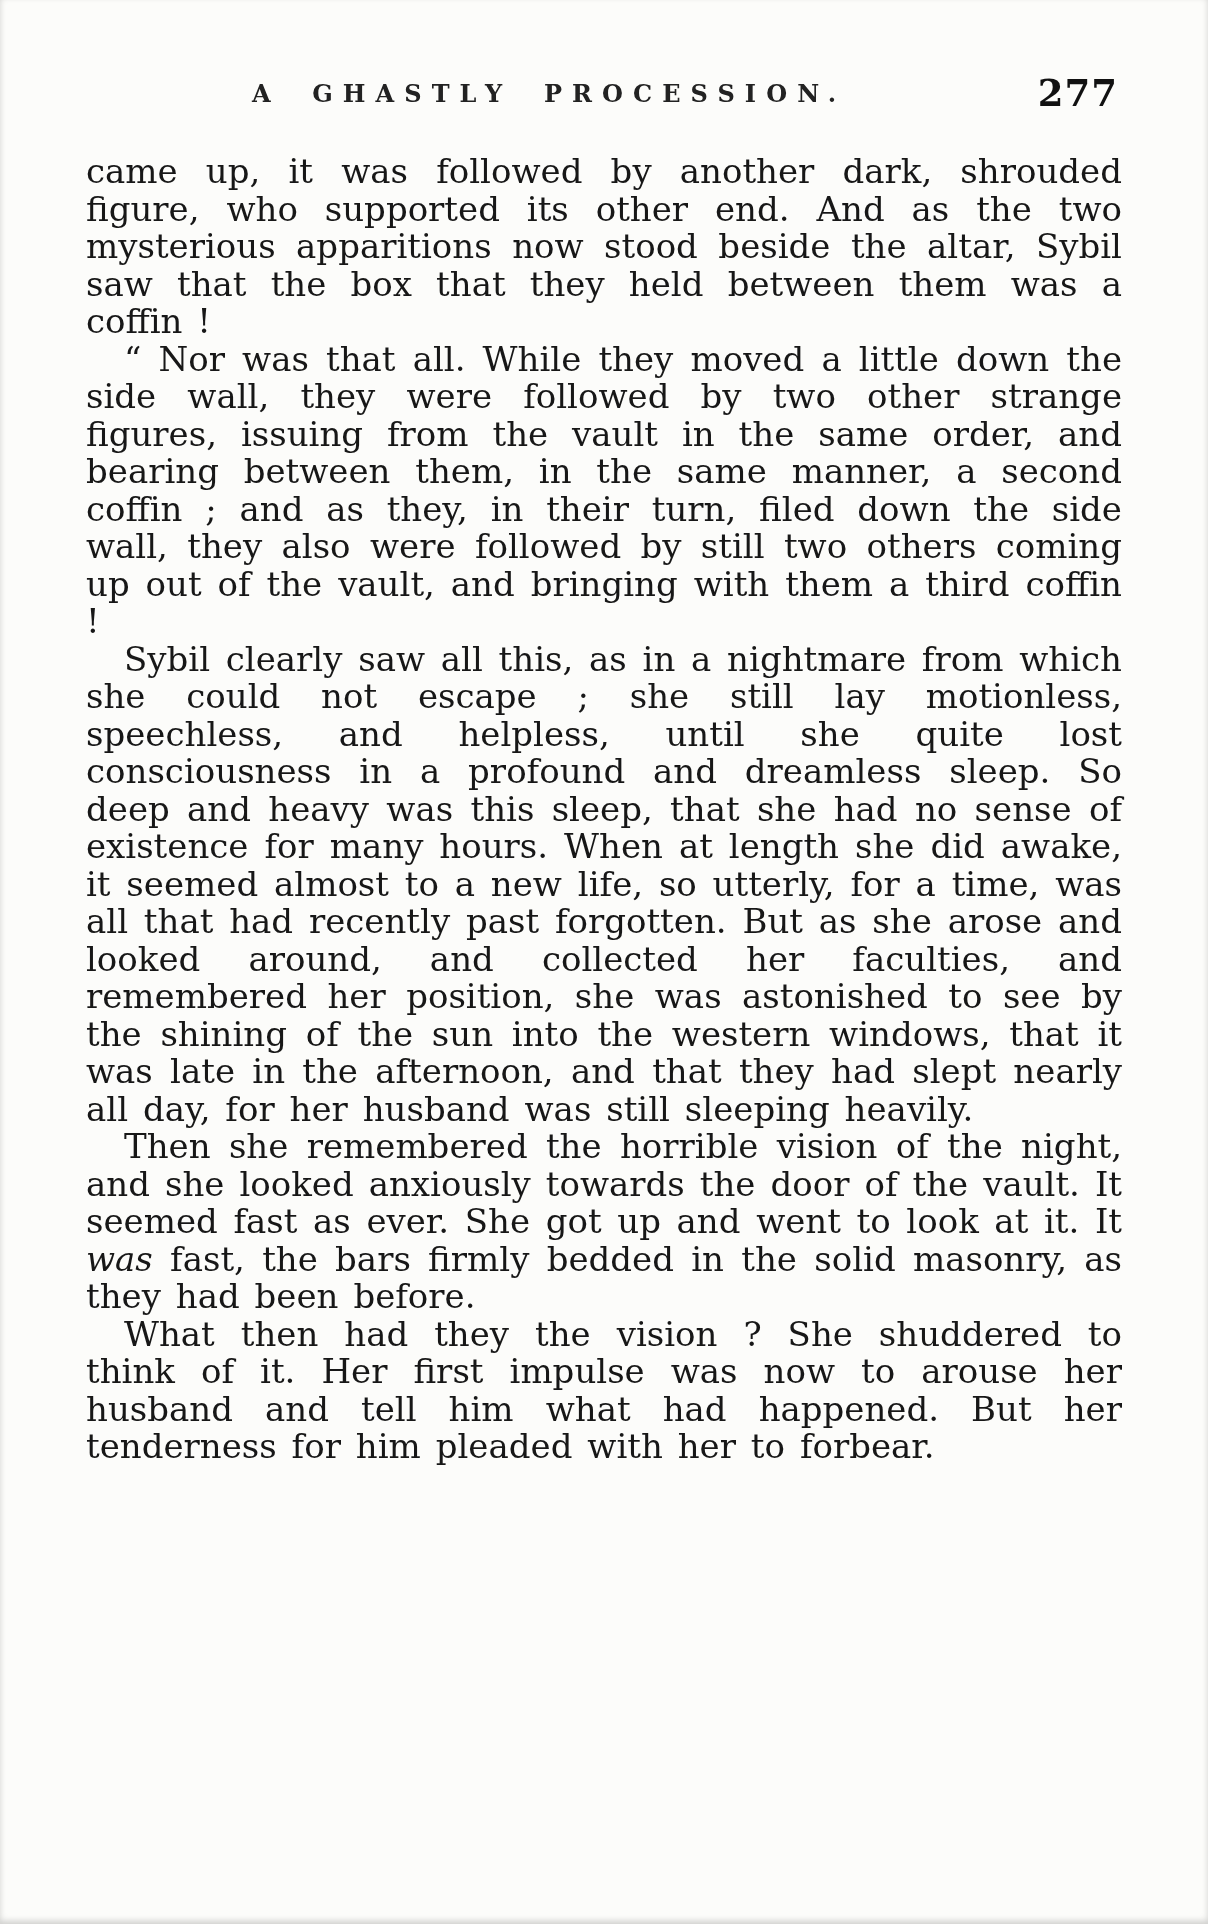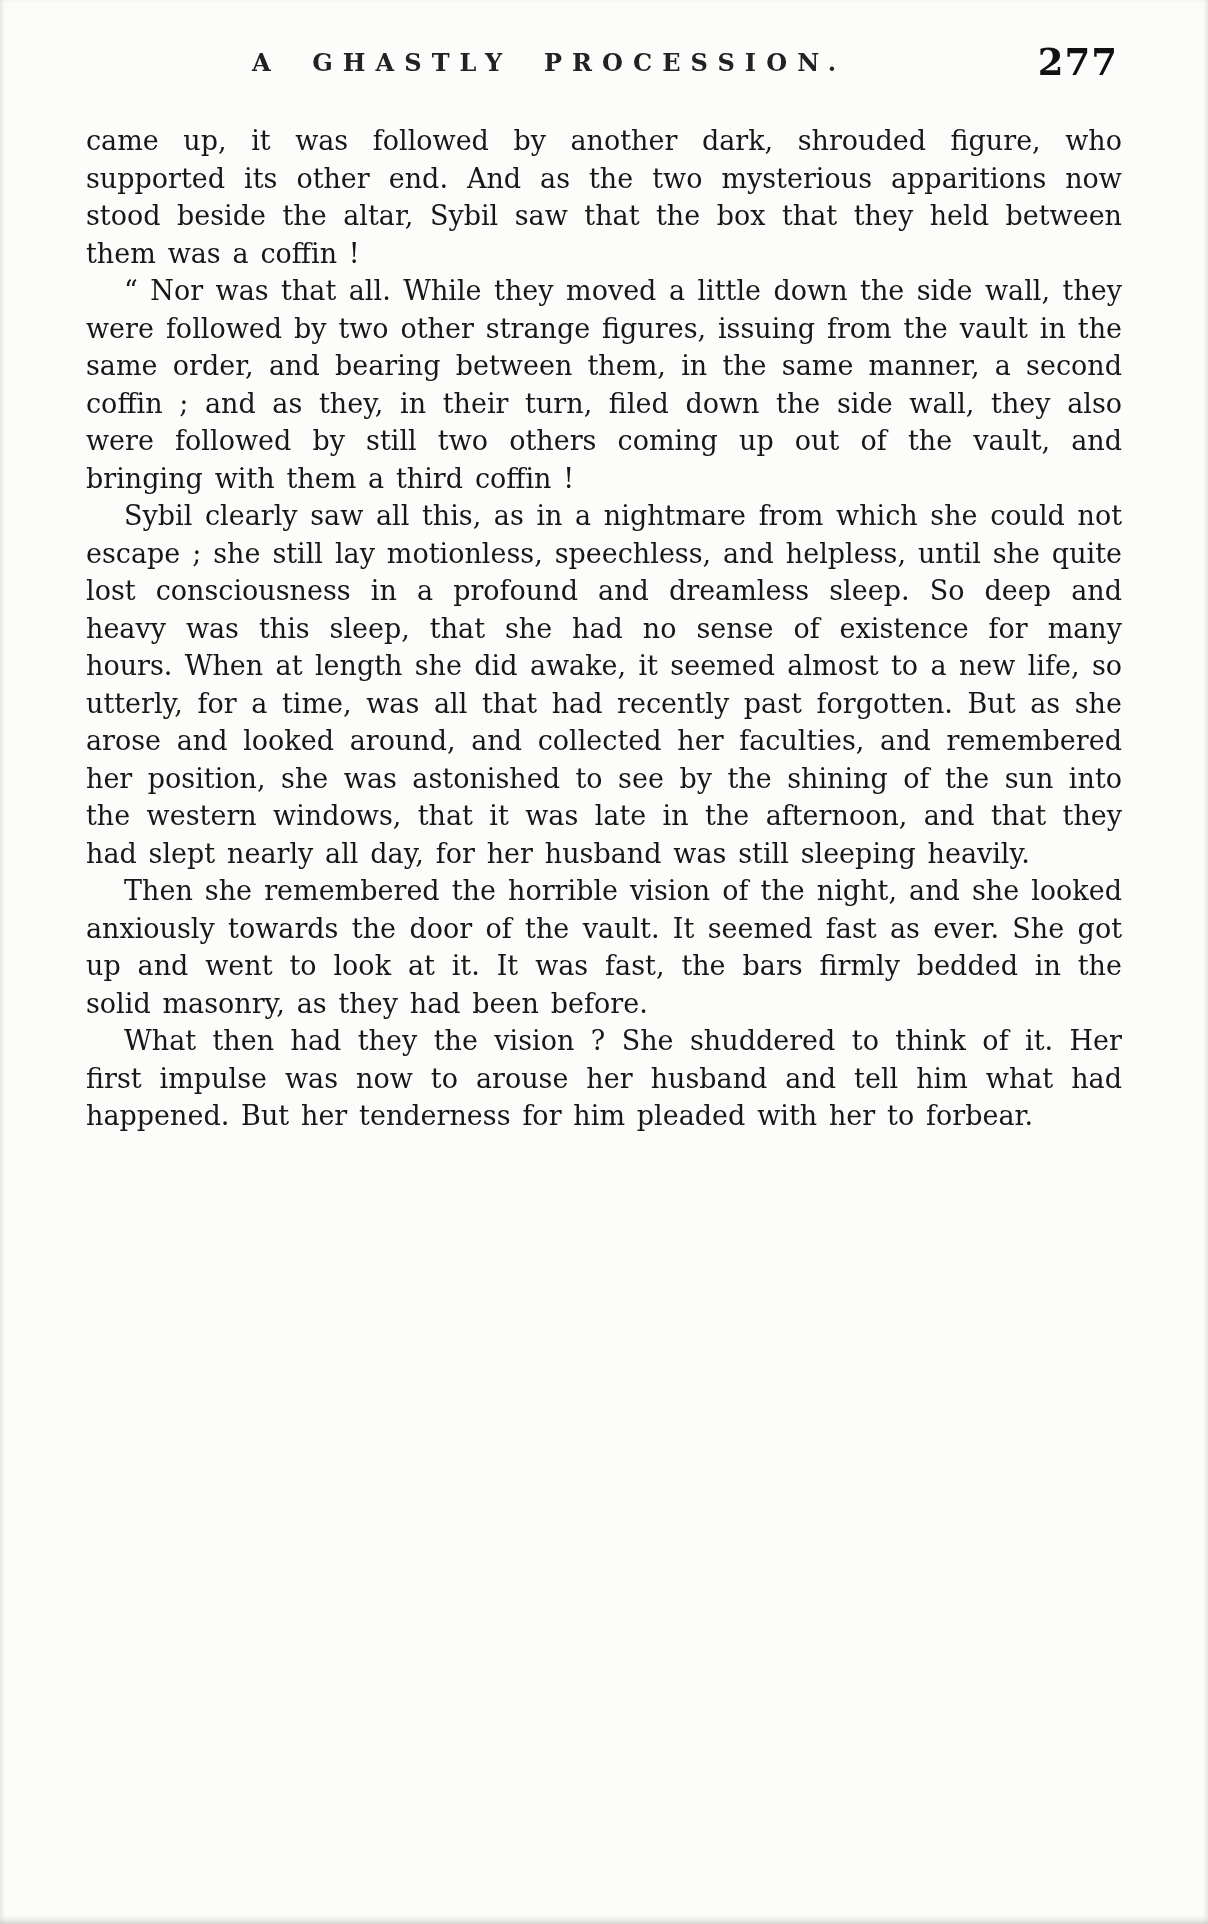--- a/index.html
+++ b/index.html
@@ -7,21 +7,21 @@
     padding: 0;
     background: #e9e7e2;
   }
   .sheet {
     position: relative;
     width: 1208px;
     height: 1924px;
     margin: 0 auto;
     background: #fcfcfa;
     box-sizing: border-box;
-    padding: 40px 86px 60px 86px;
+    padding: 71px 86px 60px 86px;
     color: #1b1b1b;
     font-family: "DejaVu Serif", "Liberation Serif", serif;
     box-shadow: inset 0 -3px 6px rgba(0,0,0,0.18);
     overflow: hidden;
   }
   .running-head {
     position: relative;
     height: 48px;
     margin-bottom: 34px;
   }
@@ -41,31 +41,32 @@
     position: absolute;
     right: 4px;
     top: 0;
     font-size: 37px;
     font-weight: bold;
     letter-spacing: 1px;
     color: #111;
   }
   .body-text p {
     margin: 0;
-    font-size: 27px;
+    font-size: 34px;
     line-height: 37.5px;
     text-align: justify;
     text-indent: 38px;
     word-spacing: 0.12em;
     color: #171717;
   }
   .body-text p.noindent {
     text-indent: 0;
   }
   .it {
+    font-style: italic;
   }
 </style>
 </head>
 <body>
 
 <div class="sheet">
 
   <div class="running-head">
     <div class="running-title">A GHASTLY PROCESSION.</div>
     <div class="page-number">277</div>

